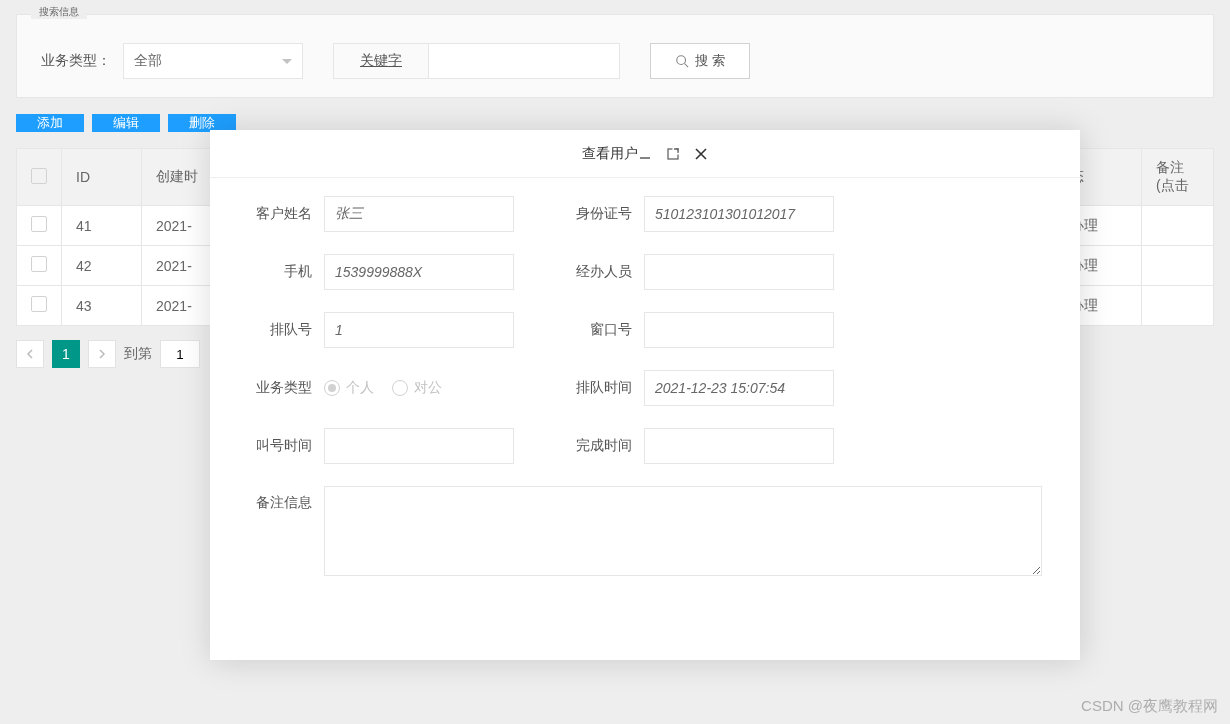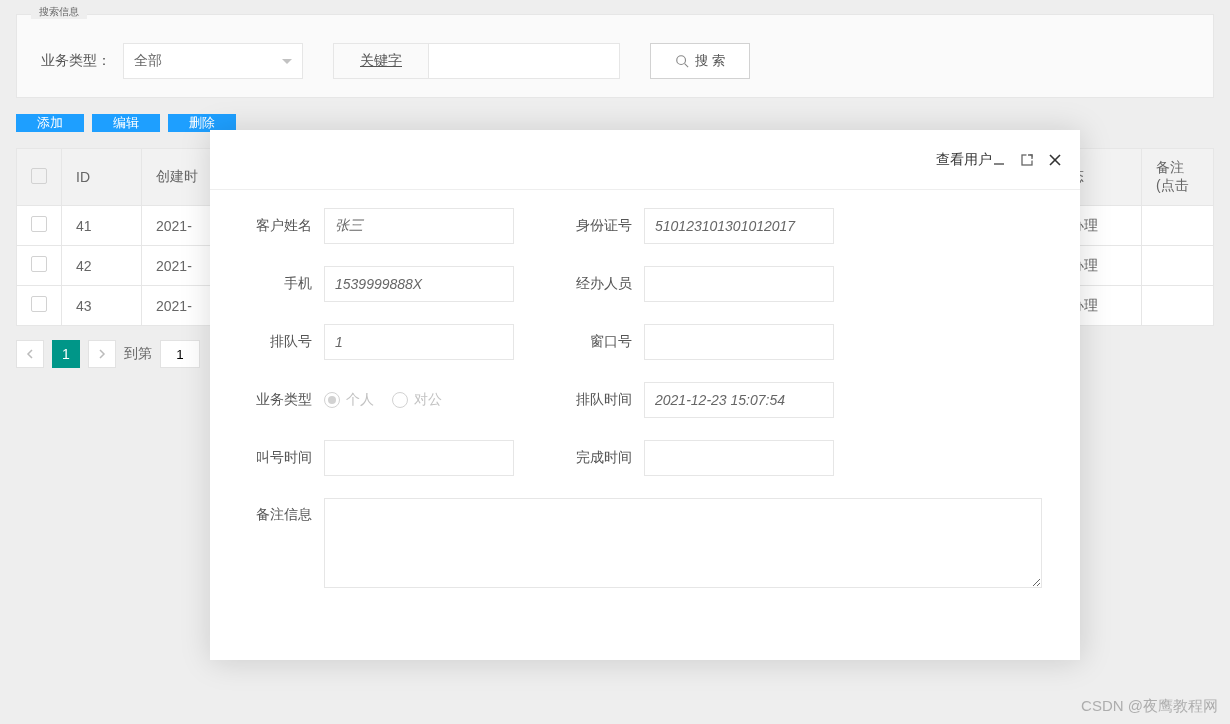--- a/index.html
+++ b/index.html
@@ -151,24 +151,24 @@
     .modal {
       position: absolute;
       left: 210px;
       top: 130px;
       width: 870px;
       height: 530px;
       background: #fff;
       box-shadow: 1px 1px 30px rgba(0,0,0,.15);
     }
     .modal-head {
-      height: 60px;
-      display: flex;
-      align-items: center;
-      justify-content: flex-end;
+      height: 48px;
+      display: flex;
+      align-items: center;
+      justify-content: center;
       padding: 0 18px;
       border-bottom: 1px solid #eee;
     }
     .modal-title { color: #333; font-size: 14px; }
     .modal-ctrls { display: flex; gap: 14px; align-items: center; }
     .mctrl { cursor: pointer; color: #666; display:flex; align-items:center; }
     .modal-body { padding: 18px 24px; }
     .form-row { display: flex; gap: 40px; margin-bottom: 22px; }
     .form-item { display: flex; align-items: center; }
     .form-label {

